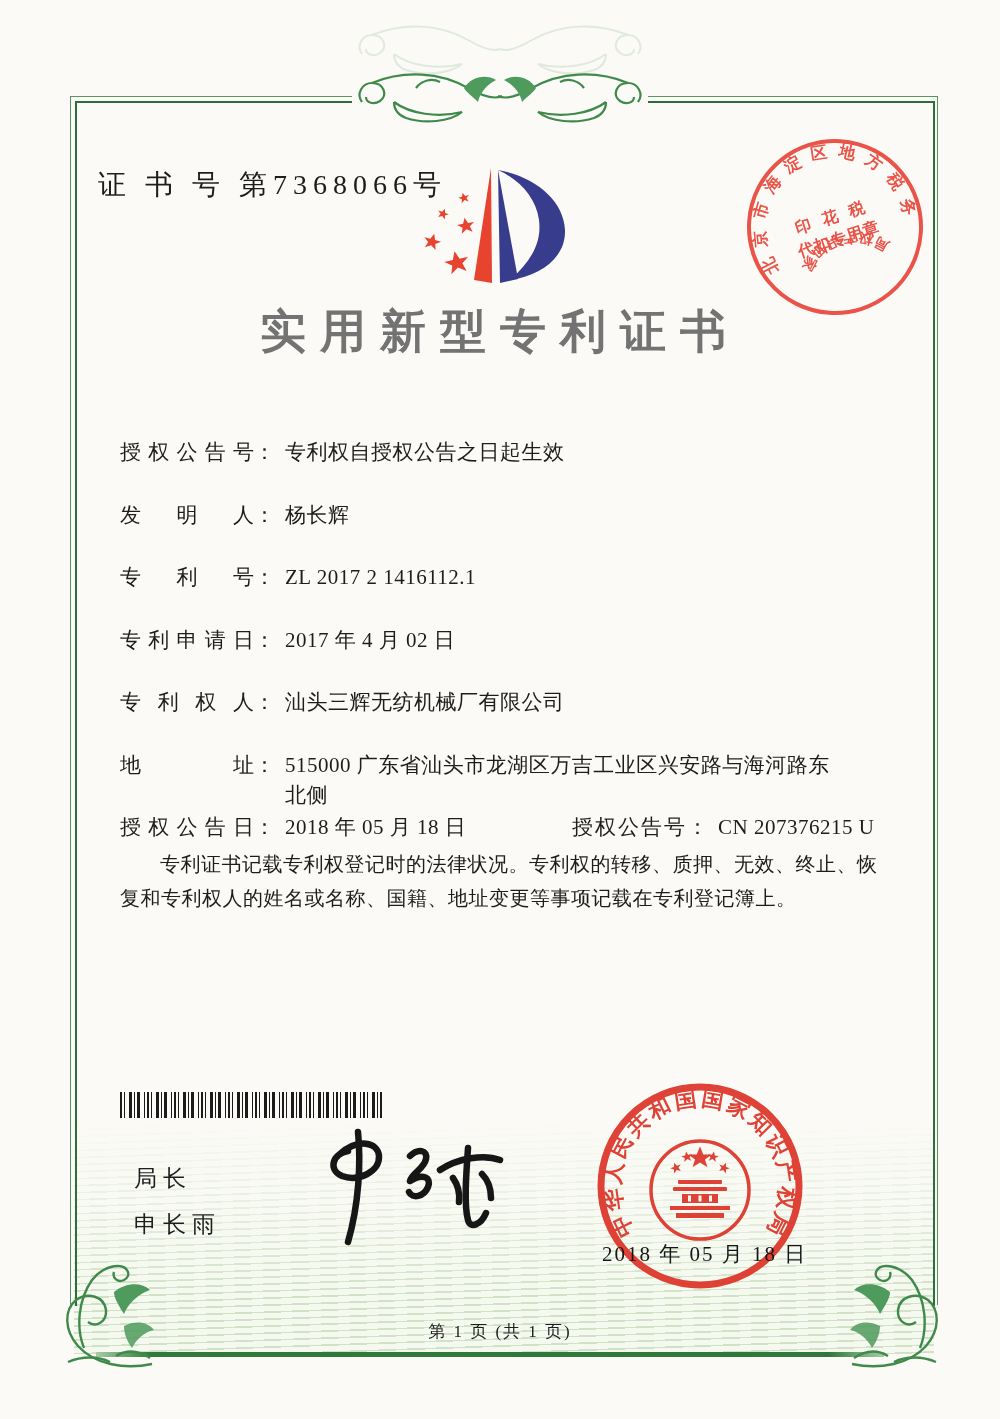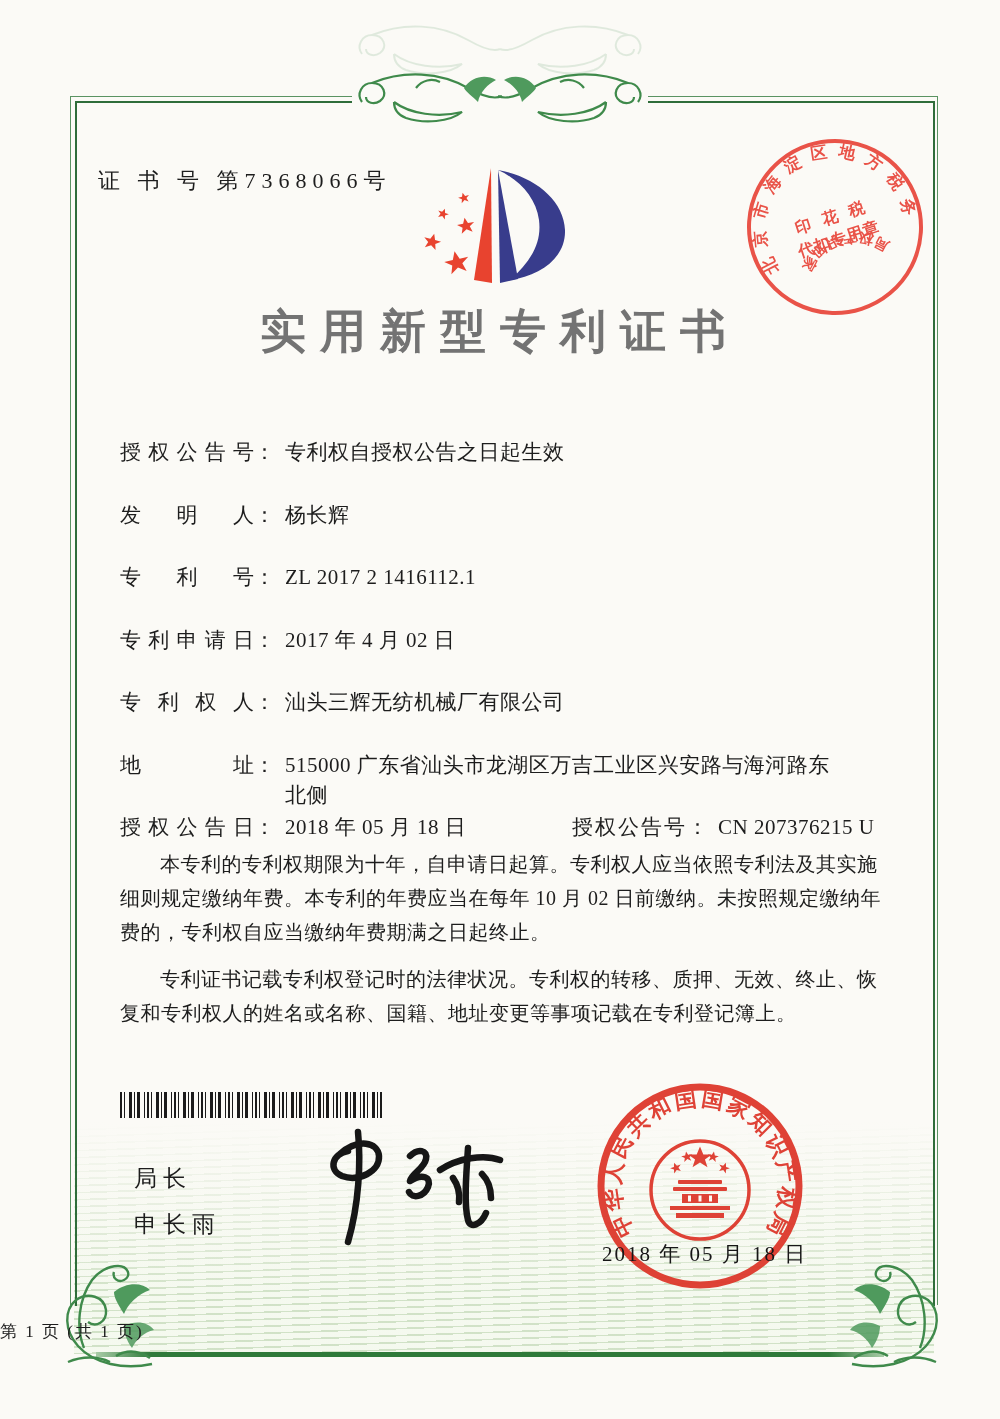--- a/index.html
+++ b/index.html
@@ -20,21 +20,21 @@
   .guilloche::before{content:"";position:absolute;inset:0;
     background:linear-gradient(180deg,#fbfaf6 0%,rgba(251,250,246,.55) 35%,rgba(251,250,246,0) 75%);}
   .bottom-rule{position:absolute;left:96px;top:1352px;width:788px;height:5px;z-index:2;
     background:linear-gradient(90deg,#a8cba6,#2f7a3a 7%,#2f7a3a 93%,#a8cba6);}
   .corner{position:absolute;z-index:3;width:104px;height:118px;}
   .corner.left{left:54px;top:1252px;}
   .corner.right{left:846px;top:1252px;transform:scaleX(-1);}
   .top-ornament{position:absolute;left:352px;top:66px;width:296px;height:64px;z-index:3;}
   .ghost-ornament{position:absolute;left:352px;top:18px;width:296px;height:64px;z-index:1;opacity:.14;}
   
-  .cert-no{position:absolute;left:98px;top:166px;font-size:22px;letter-spacing:6px;z-index:3;}
+  .cert-no{position:absolute;left:98px;top:166px;font-size:28px;letter-spacing:6px;z-index:3;}
   .logo{position:absolute;left:412px;top:156px;width:170px;height:150px;z-index:3;}
   .tax-stamp{position:absolute;left:740px;top:132px;width:190px;height:190px;z-index:4;opacity:.92;}
   .title{position:absolute;left:0;right:0;top:301px;text-align:center;
     font-size:46px;font-weight:bold;letter-spacing:14px;z-index:3;color:#737373;}
   
   .fields{position:absolute;left:120px;top:437px;width:772px;z-index:3;font-size:21px;}
   .field-row{display:flex;align-items:flex-start;min-height:62.5px;line-height:30px;}
   .flabel{display:inline-block;width:134px;text-align:justify;text-align-last:justify;flex:none;}
   .fcolon{flex:none;margin-right:10px;}
   .fvalue{letter-spacing:.5px;}
@@ -53,21 +53,21 @@
       #1b1b1b 0 2px,transparent 2px 4px,
       #1b1b1b 4px 5px,transparent 5px 9px,
       #1b1b1b 9px 12px,transparent 12px 14px,
       #1b1b1b 14px 15px,transparent 15px 17px,
       #1b1b1b 17px 20px,transparent 20px 24px,
       #1b1b1b 24px 25px,transparent 25px 27px);}
   .sig-block{position:absolute;left:134px;top:1156px;z-index:3;font-size:23px;line-height:46px;letter-spacing:6px;}
   .sig-autograph{position:absolute;left:282px;top:1118px;width:240px;height:135px;z-index:4;}
   .office-seal{position:absolute;left:590px;top:1076px;width:220px;height:220px;z-index:4;opacity:.93;}
   .seal-date{position:absolute;left:602px;top:1240px;z-index:5;font-size:21px;letter-spacing:2px;color:#161616;}
-  .footer{position:absolute;left:0;right:0;top:1320px;font-size:17px;letter-spacing:2px;z-index:3;}
+  .footer{position:absolute;left:0;right:0;top:1320px;text-align:center;font-size:17px;letter-spacing:2px;z-index:3;}
 </style>
 </head>
 <body>
 
 <div class="page">
 
   <div class="guilloche"></div>
 
   <div class="frame-outer"></div>
   <div class="frame-inner"></div>
@@ -204,21 +204,20 @@
       </div>
       <div class="grant-group">
         <span class="glabel2">授权公告号</span>
           <span class="fcolon">：</span>
         <span class="fvalue">CN 207376215 U</span>
       </div>
     </div>
   </div>
 
   <div class="body-text">
-    <p>本专利的专利权期限为十年，自申请日起算。专利权人应当依照专利法及其实施细则规定缴纳年费。本专利的年费应当在每年 10 月 02 日前缴纳。未按照规定缴纳年费的，专利权自应当缴纳年费期满之日起终止。</p>
     <p>专利证书记载专利权登记时的法律状况。专利权的转移、质押、无效、终止、恢复和专利权人的姓名或名称、国籍、地址变更等事项记载在专利登记簿上。</p>
   </div>
 
   <div class="barcode"></div>
 
   <div class="sig-block">
     <div>局长</div>
     <div>申长雨</div>
   </div>
 

